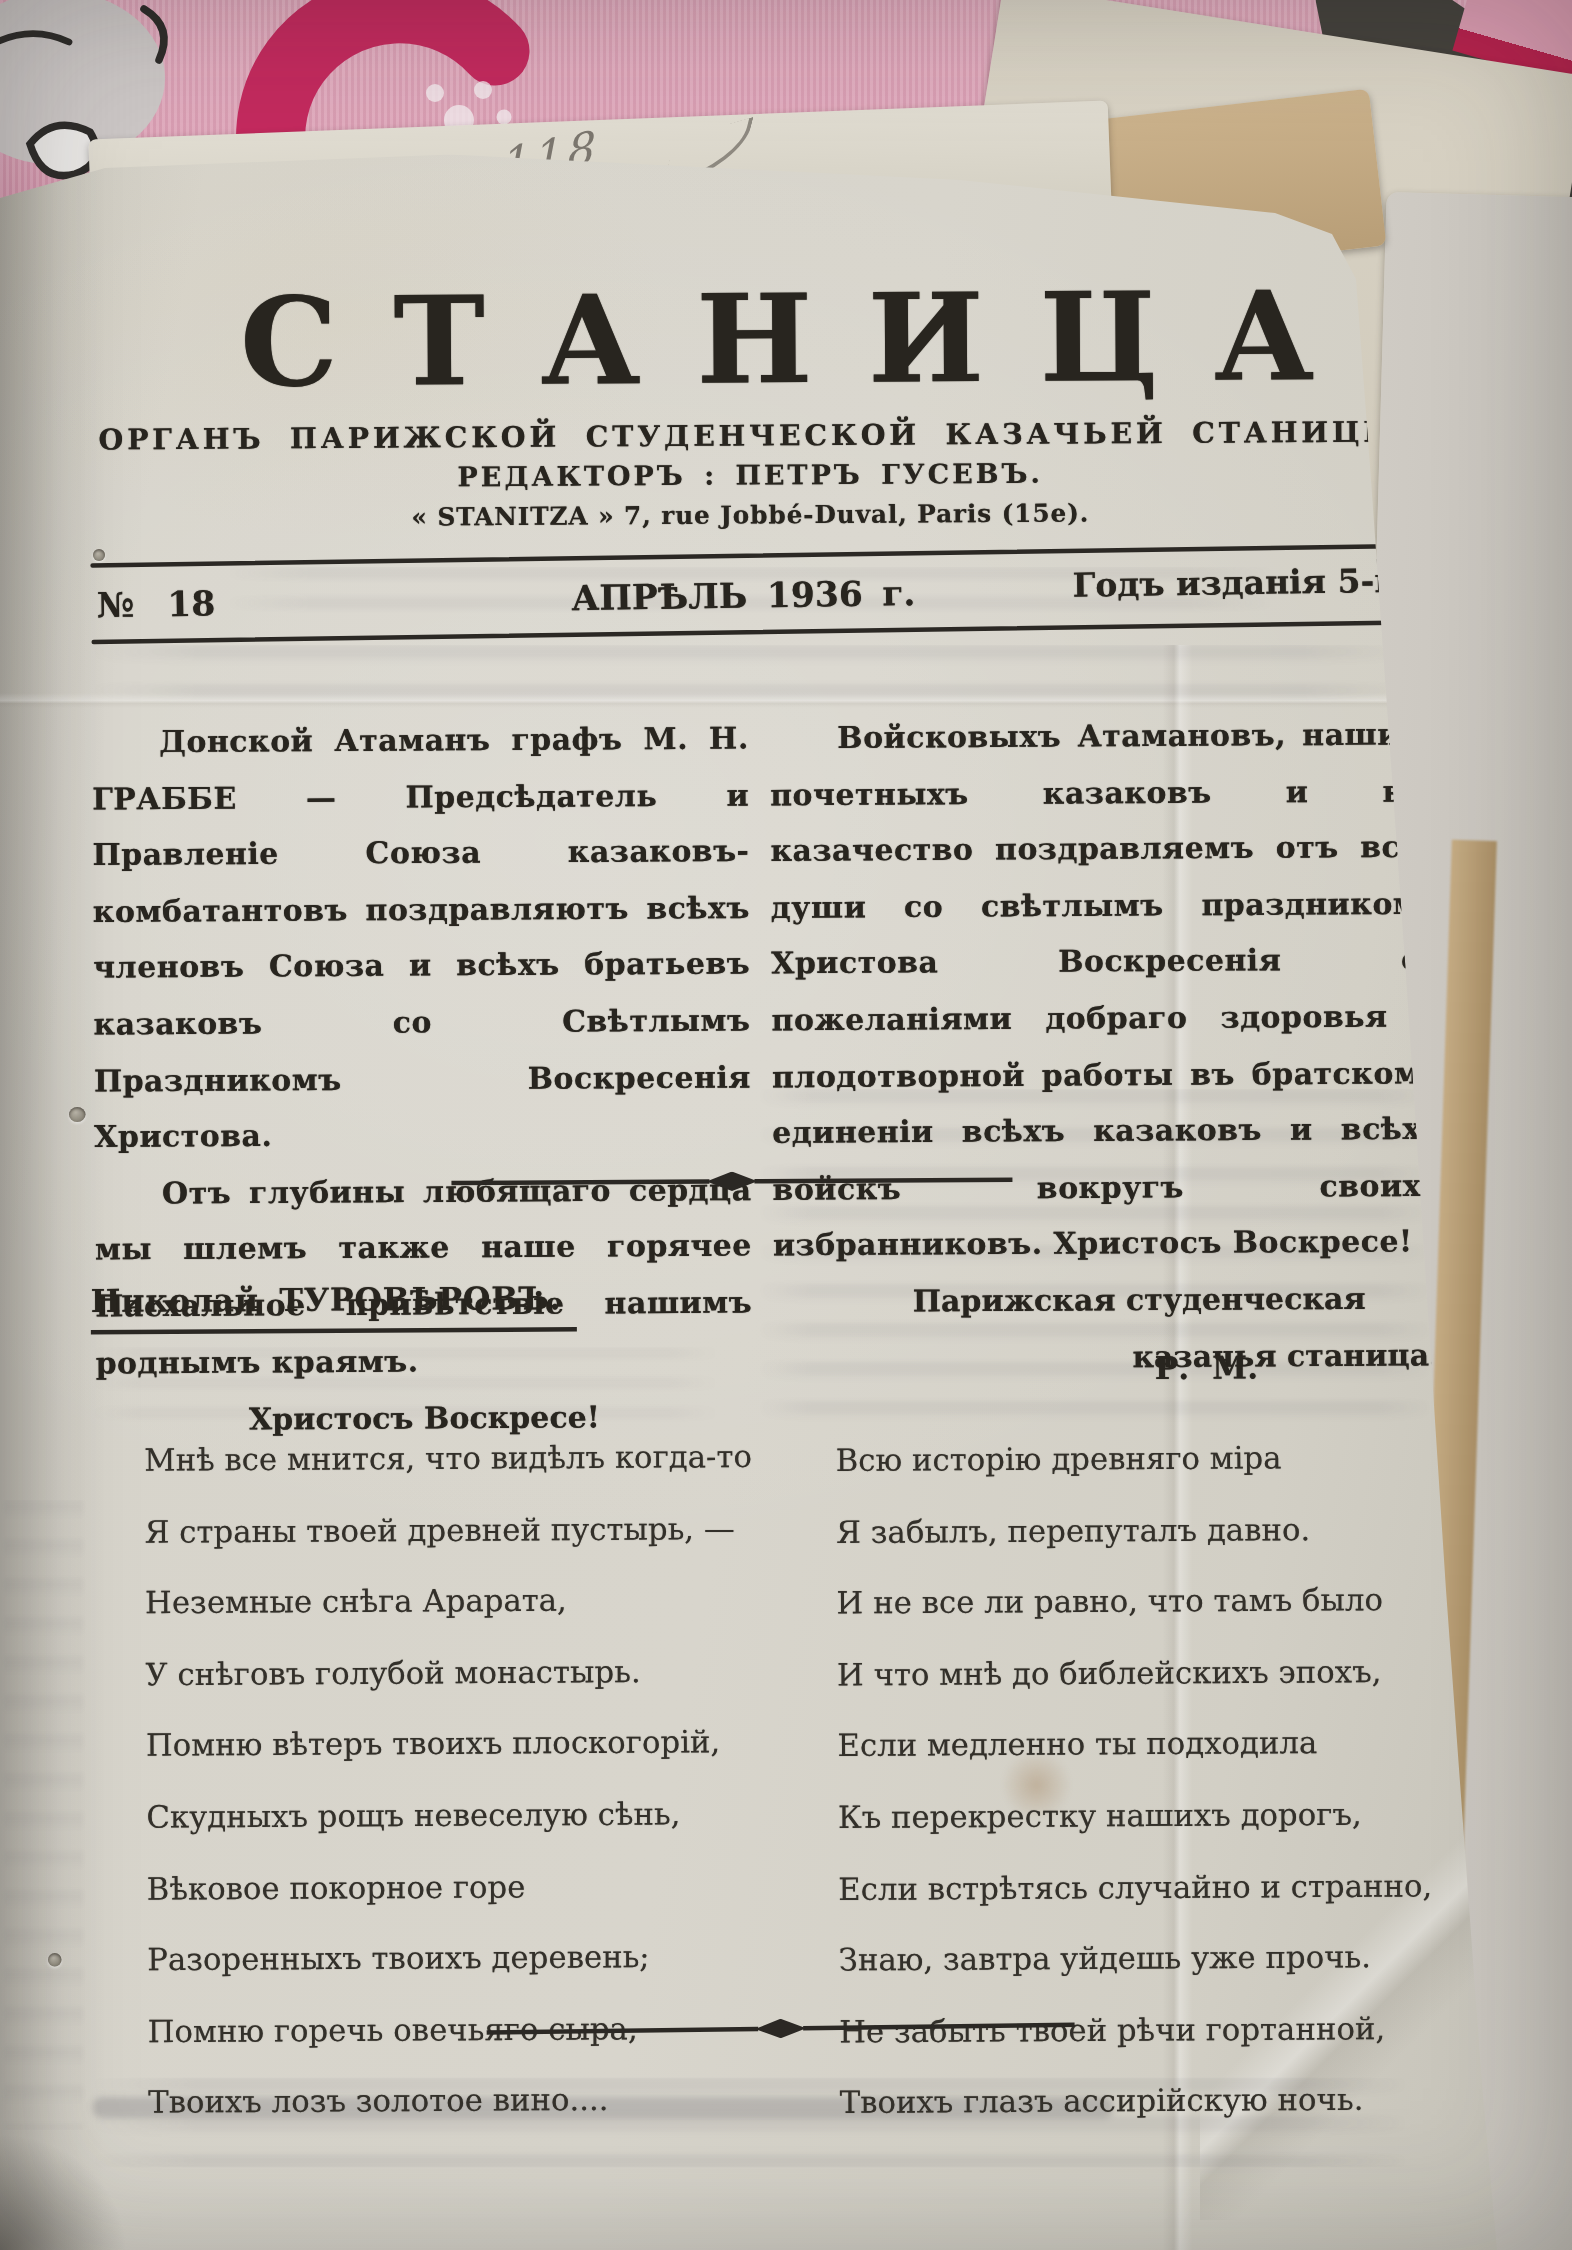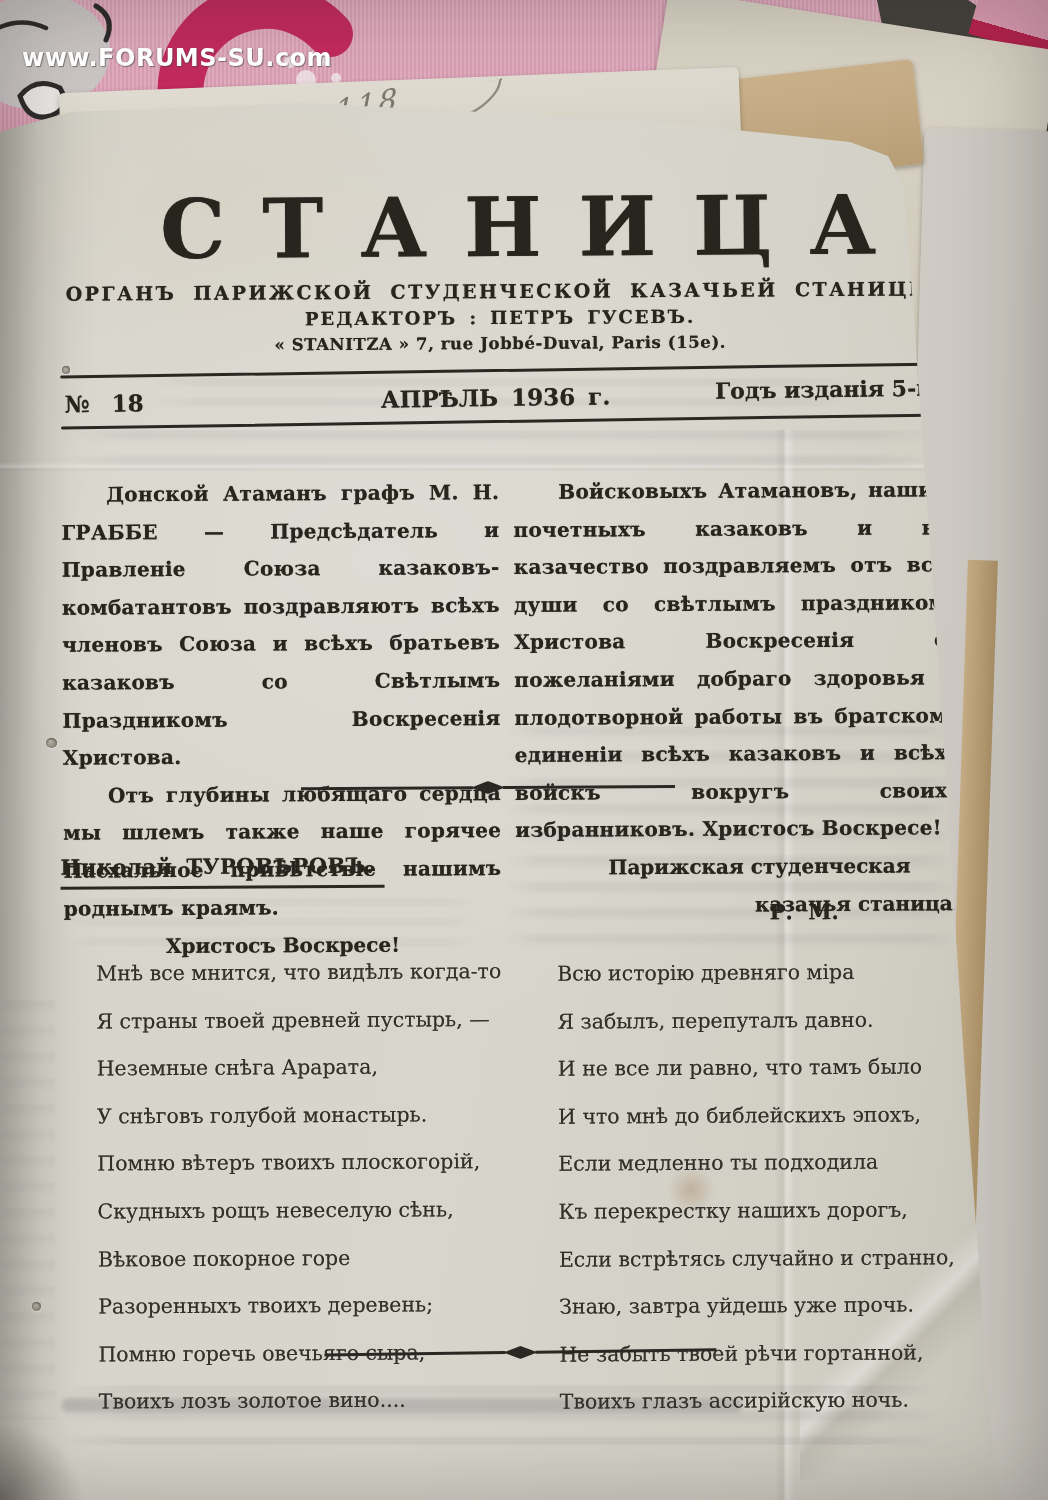--- a/index.html
+++ b/index.html
@@ -292,15 +292,14 @@
 
       <div class="divider divider-2">
         <div class="dline"></div>
         <div class="ddiamond"></div>
         <div class="dline"></div>
       </div>
 
     </div>
   </div>
 
-  <div class="watermark">www.FORUMS-SU.com</div>
   <div class="vignette"></div>
 </div>
 
 </body></html>

